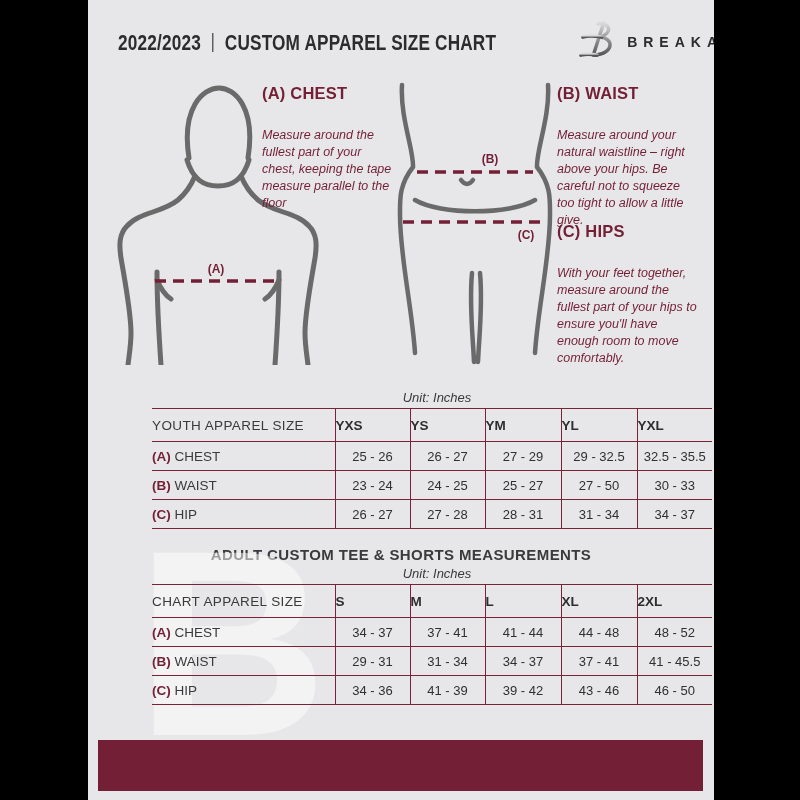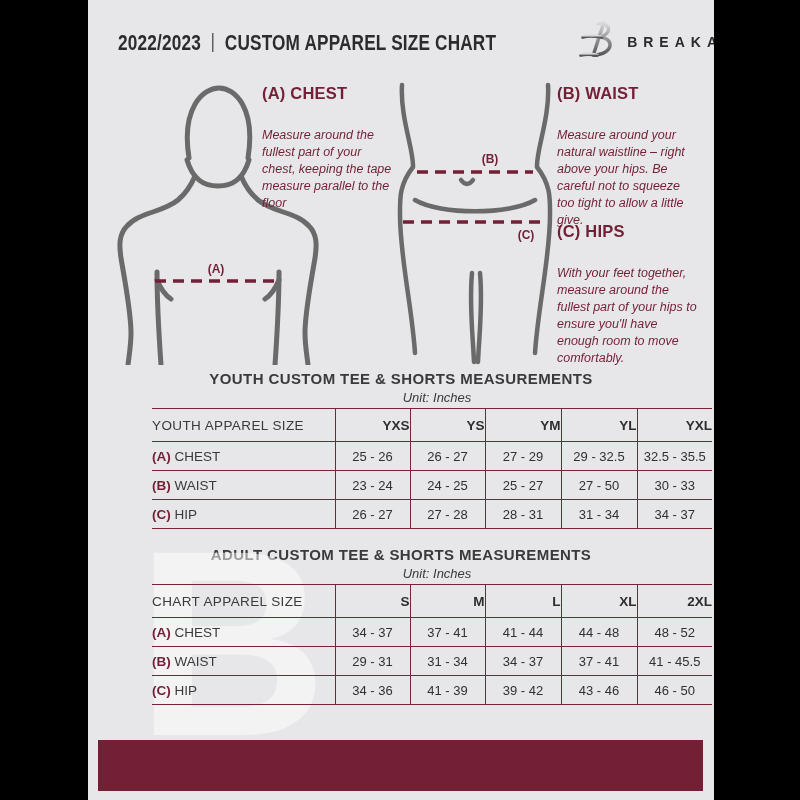--- a/index.html
+++ b/index.html
@@ -49,21 +49,21 @@
     font-style:italic;font-size:13px;color:var(--ink);margin-left:36px;}
   .sz-table{position:absolute;left:32px;width:560px;border-collapse:collapse;
     table-layout:fixed;background:transparent;z-index:2;margin-left:32px;}
   .sz-table td,.sz-table th{border-top:1.5px solid var(--table-line);
     border-bottom:1.5px solid var(--table-line);padding:0;vertical-align:middle;}
   .sz-table td + td, .sz-table th + th{border-left:1.5px solid var(--table-line);}
   .sz-table tr.hdr-row th{height:33px;}
   .sz-table tr.data-row td{height:29px;}
   .cell-first{font-weight:400;font-size:13.5px;color:var(--ink);
     text-align:left;padding-left:14px;letter-spacing:.4px;}
-  .cell-size{font-weight:700;font-size:13.5px;color:#2e2e30;text-align:right;}
+  .cell-size{font-weight:700;font-size:13.5px;color:#2e2e30;text-align:left;}
   .cell-val{font-weight:400;font-size:13px;color:#303032;text-align:center;}
   .row-label{font-size:13.5px;color:var(--ink);text-align:left;padding-left:14px;}
   .row-label .pfx{color:var(--maroon);font-weight:700;}
 
   .watermark{position:absolute;left:48px;top:540px;z-index:1;
     font-weight:700;font-size:265px;line-height:.78;color:#ffffff;opacity:.5;
     user-select:none;}
 
   .footer-bar{position:absolute;left:10px;top:740px;width:605px;height:51px;
     background:var(--maroon);z-index:2;}
@@ -145,21 +145,20 @@
       </div>
 
       <div class="hips-block">
         <div class="g-head">(C) HIPS</div>
         <div class="g-body">With your feet together, measure around the fullest part of your hips to ensure you'll have enough room to move comfortably.</div>
       </div>
     </div>
 
     <div class="watermark">B</div>
 
-    <div class="section-title" style="top:370px">YOUTH CUSTOM TEE &amp; SHORTS MEASUREMENTS</div>
     <div class="section-unit" style="top:390px">Unit: Inches</div>
 
     <table class="sz-table" style="top:408px">
       <colgroup>
           <col style="width:183px">
           <col style="width:75px">
           <col style="width:75px">
           <col style="width:76px">
           <col style="width:76px">
           <col style="width:75px">

